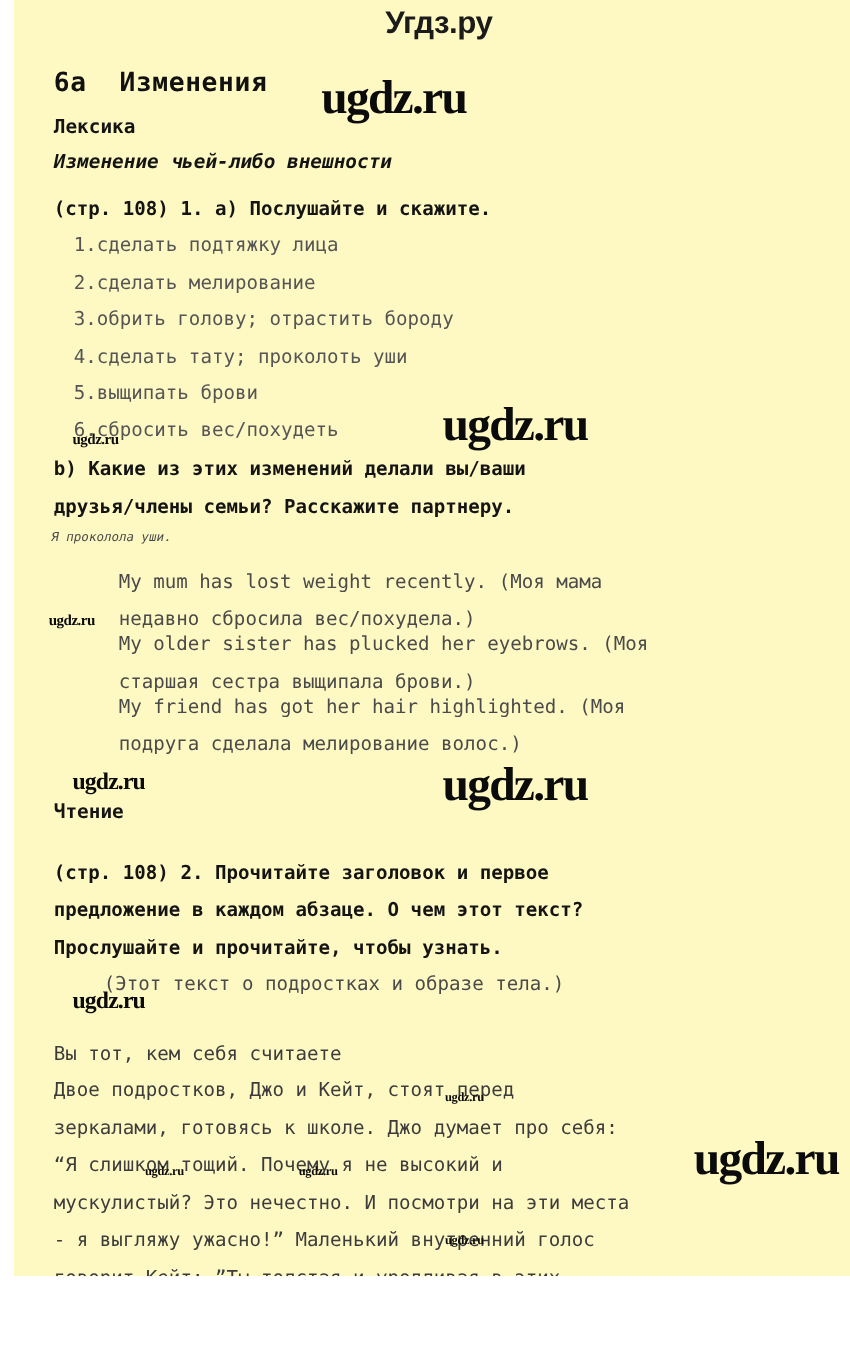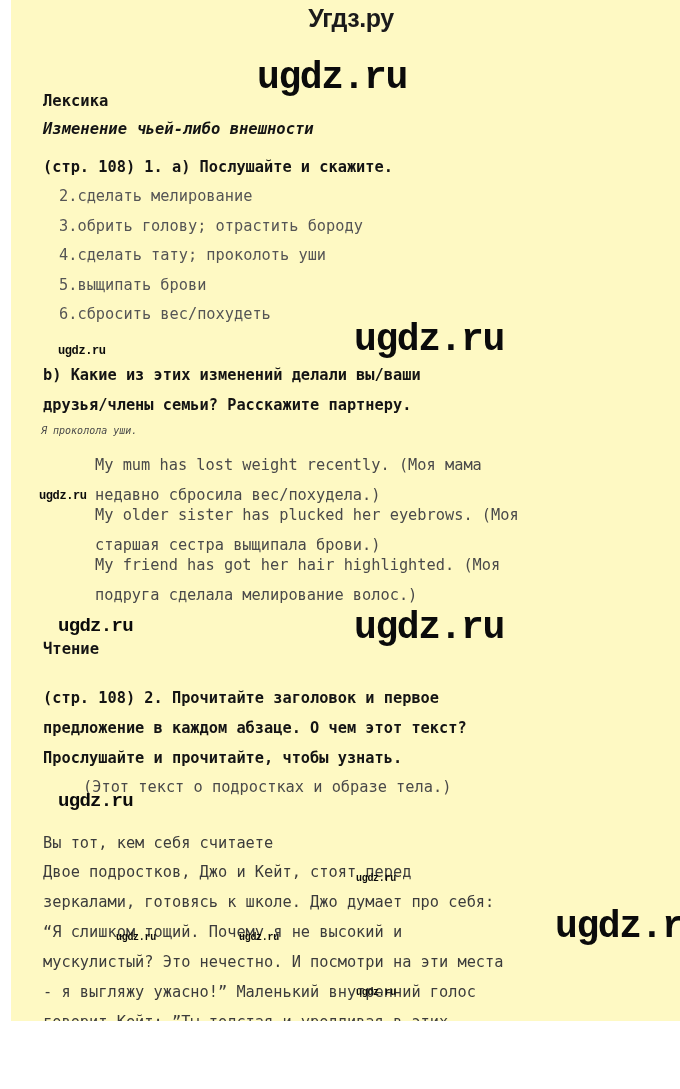--- a/index.html
+++ b/index.html
@@ -91,49 +91,51 @@
     font-size: 15.3px;
     color: #555;
     line-height: 29.5px;
   }
   .numlist li { white-space: pre; }
   .numlist li .num { color: #555; }
 
   
   .wm {
     position: absolute;
-    font-family: Liberation Mono, monospace;
+    font-family: Liberation Serif, serif;
     font-weight: bold;
     color: #0b0b0b;
     letter-spacing: -0.6px;
     white-space: pre;
     pointer-events: none;
   }
   .wm-big   { font-size: 38px; letter-spacing: -1.4px; }
   .wm-mid   { font-size: 19px; letter-spacing: -0.7px; }
   .wm-small { font-size: 12px; letter-spacing: -0.4px; }
   .wm-tiny  { font-size: 10px; letter-spacing: -0.3px; }
 </style>
 </head>
 <body>
 
 <div id="page">
 
   <div class="site-header">Угдз.ру</div>
 
   <div class="content">
 
+    <div class="blk h-title" style="top:54px;">6a  Изменения</div>
 
     <div class="blk h-sub" style="top:92px;">Лексика</div>
 
     <div class="blk h-strong" style="top:120px;font-style:italic;">Изменение чьей-либо внешности</div>
 
     <div class="blk bold-task" style="top:152px;">(стр. 108) 1. a) Послушайте и скажите.</div>
 
     <ol class="numlist blk" style="top:182px; left:48px;">
+      <li><span class="num">1.</span><span>сделать подтяжку лица</span></li>
       <li><span class="num">2.</span><span>сделать мелирование</span></li>
       <li><span class="num">3.</span><span>обрить голову; отрастить бороду</span></li>
       <li><span class="num">4.</span><span>сделать тату; проколоть уши</span></li>
       <li><span class="num">5.</span><span>выщипать брови</span></li>
       <li><span class="num">6.</span><span>сбросить вес/похудеть</span></li>
     </ol>
 
     <div class="blk bold-task" style="top:360px;">b) Какие из этих изменений делали вы/ваши
 друзья/члены семьи? Расскажите партнеру.</div>
 

